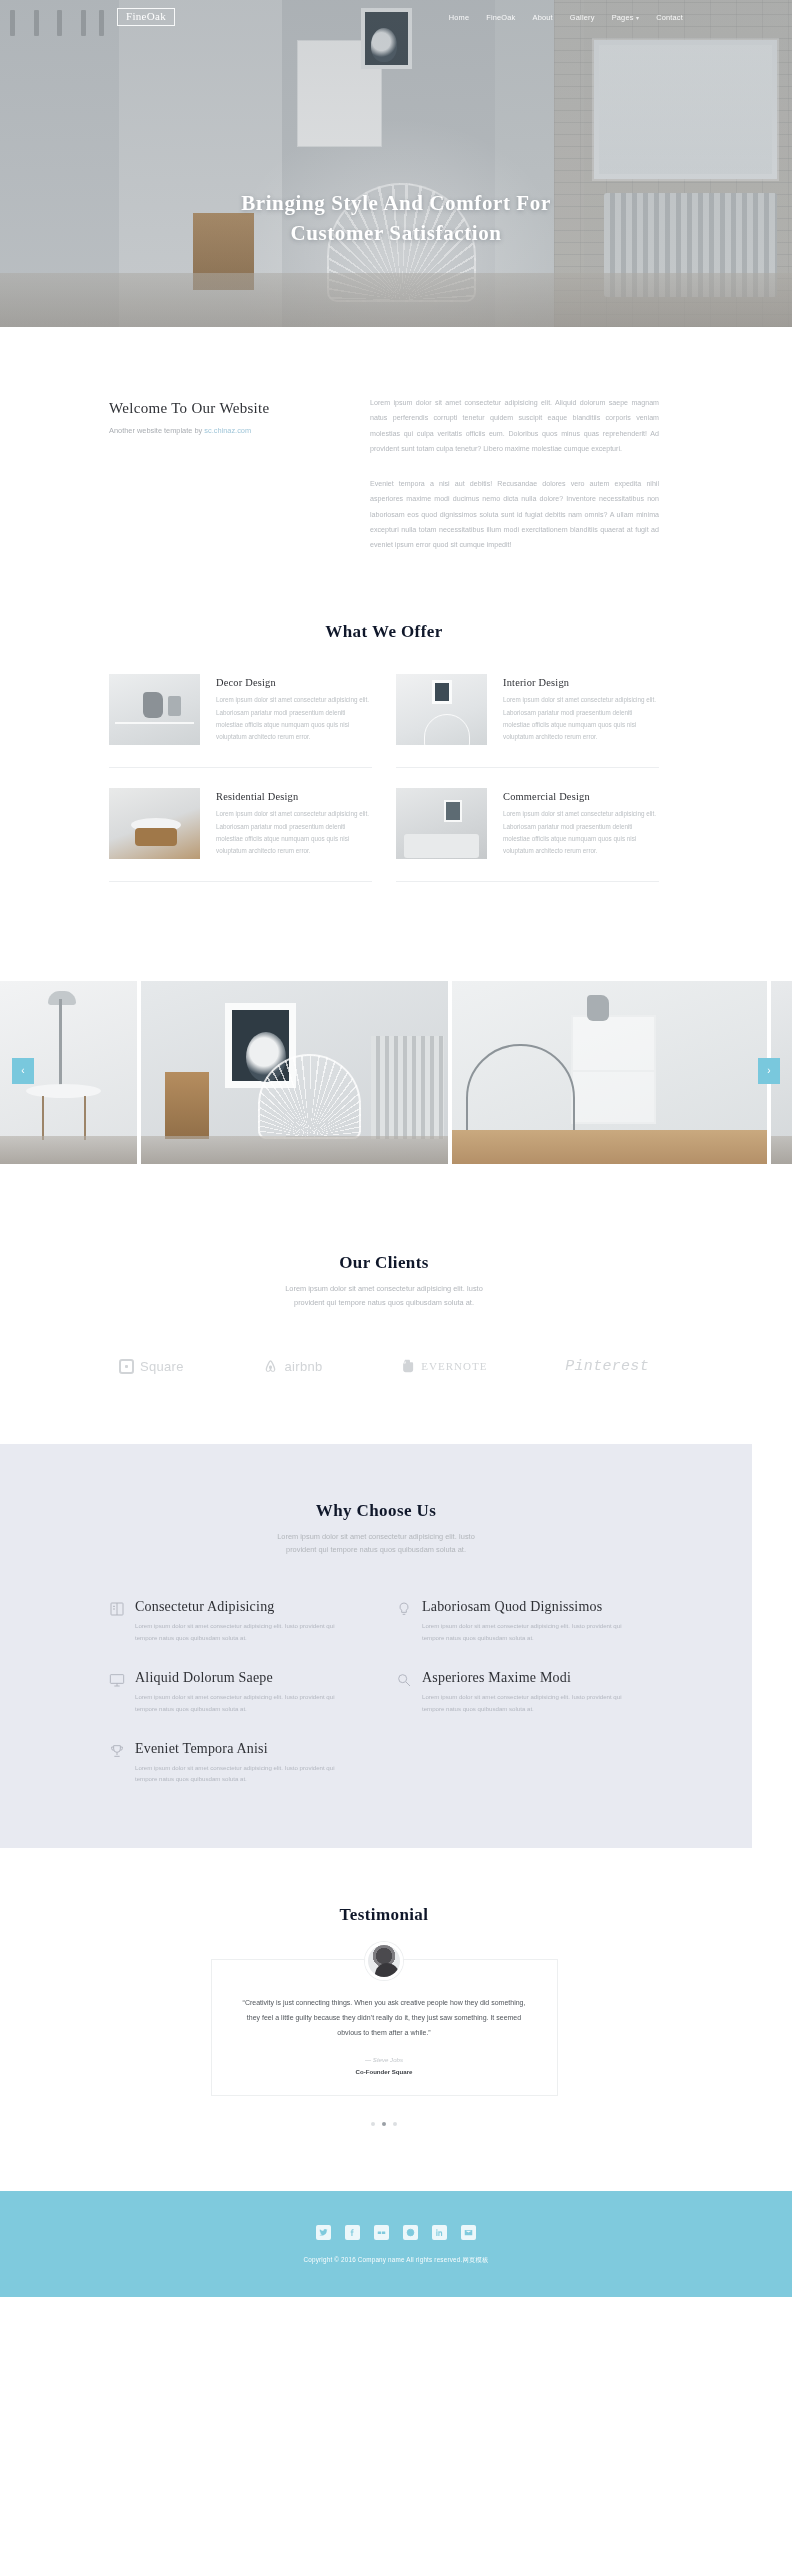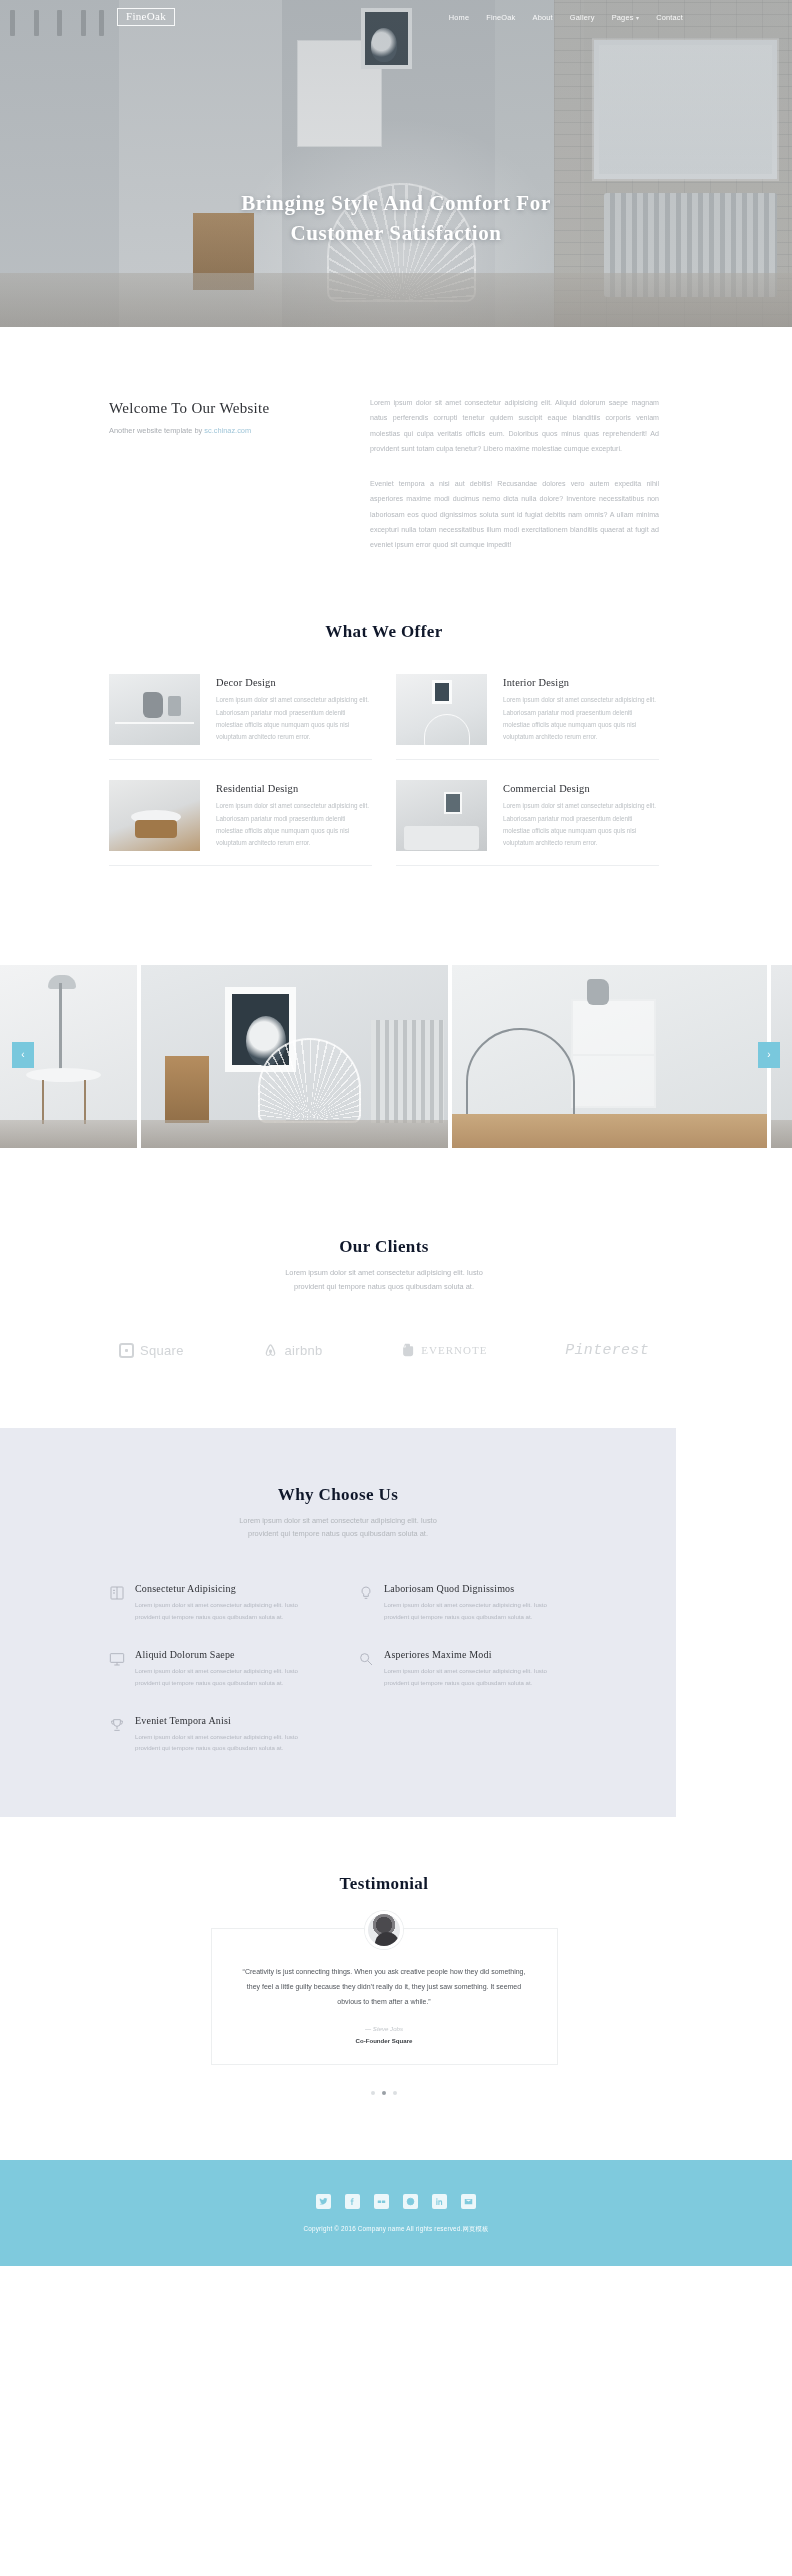--- a/index.html
+++ b/index.html
@@ -167,21 +167,21 @@
   .welcome-right p + p { margin-top: 20px; }
 
   
   .offer { padding-top: 10px; padding-bottom: 69px; }
   .offer-grid {
     margin-top: 32px;
     display: grid;
     grid-template-columns: 1fr 1fr;
     gap: 20px 24px;
   }
-  .offer-card { display: flex; border-bottom: 1px solid #eceef0; padding-bottom: 14px; }
+  .offer-card { display: flex; border-bottom: 1px solid #eceef0; padding-bottom: 22px; }
   .offer-thumb {
     width: 91px; height: 71px; flex: none;
     background: linear-gradient(145deg,#e3e6e8,#ccd0d3);
     position: relative; overflow: hidden;
   }
   .offer-thumb.t1 { background: linear-gradient(160deg,#eceeef 0%,#dcdfe1 55%,#cfd3d5 100%); }
   .offer-thumb.t2 { background: linear-gradient(160deg,#f0f1f2 0%,#e0e3e5 60%,#d2d6d8 100%); }
   .offer-thumb.t3 { background: linear-gradient(160deg,#e9eaea 0%,#d8dadb 50%,#b99a73 100%); }
   .offer-thumb.t4 { background: linear-gradient(160deg,#e6e8e9 0%,#d4d7d9 55%,#c6c9cb 100%); }
   .offer-thumb i {
@@ -269,32 +269,32 @@
     letter-spacing: 0.3px;
     opacity: .95;
   }
   .client-logo .glyph { display: inline-flex; }
   .sq-mark { width: 15px; height: 15px; border: 2px solid #cfd2d5; border-radius: 3px; position: relative; }
   .sq-mark:after { content: ""; position: absolute; inset: 4px; background: #cfd2d5; border-radius: 1px; }
   .pinterest { font-family: Liberation Mono, monospace; font-style: italic; font-size: 15px; }
   .evernote-word { font-family: "Liberation Serif", serif; font-size: 11px; letter-spacing: 1px; }
 
   
-  .why { background: #e8eaf1; padding: 57px 109px 63px; width: 676px; }
+  .why { background: #e8eaf1; padding: 57px 109px 63px; width: 752px; }
   .why-grid {
     margin-top: 42px;
     display: grid; grid-template-columns: 1fr 1fr;
     gap: 26px 40px;
   }
   .why-item { display: flex; gap: 10px; }
   .why-ico { width: 16px; height: 16px; flex: none; color: #aeb2bc; margin-top: 2px; }
   .why-ico svg { width: 16px; height: 16px; display: block; }
   .why-item h4 {
     font-family: "Liberation Serif", serif;
-    font-weight: normal; font-size: 10px; color: #2f3136; letter-spacing: 0.2px;
+    font-weight: normal; font-size: 14px; color: #2f3136; letter-spacing: 0.2px;
   }
   .why-item p { margin-top: 5px; font-size: 6.1px; line-height: 1.95; color: #b3b7c0; }
 
   
   .testimonial { padding-top: 57px; padding-bottom: 65px; }
   .tcard {
     margin: 34px auto 0;
     width: 347px;
     background: #fff;
     border: 1px solid #edeff0;

